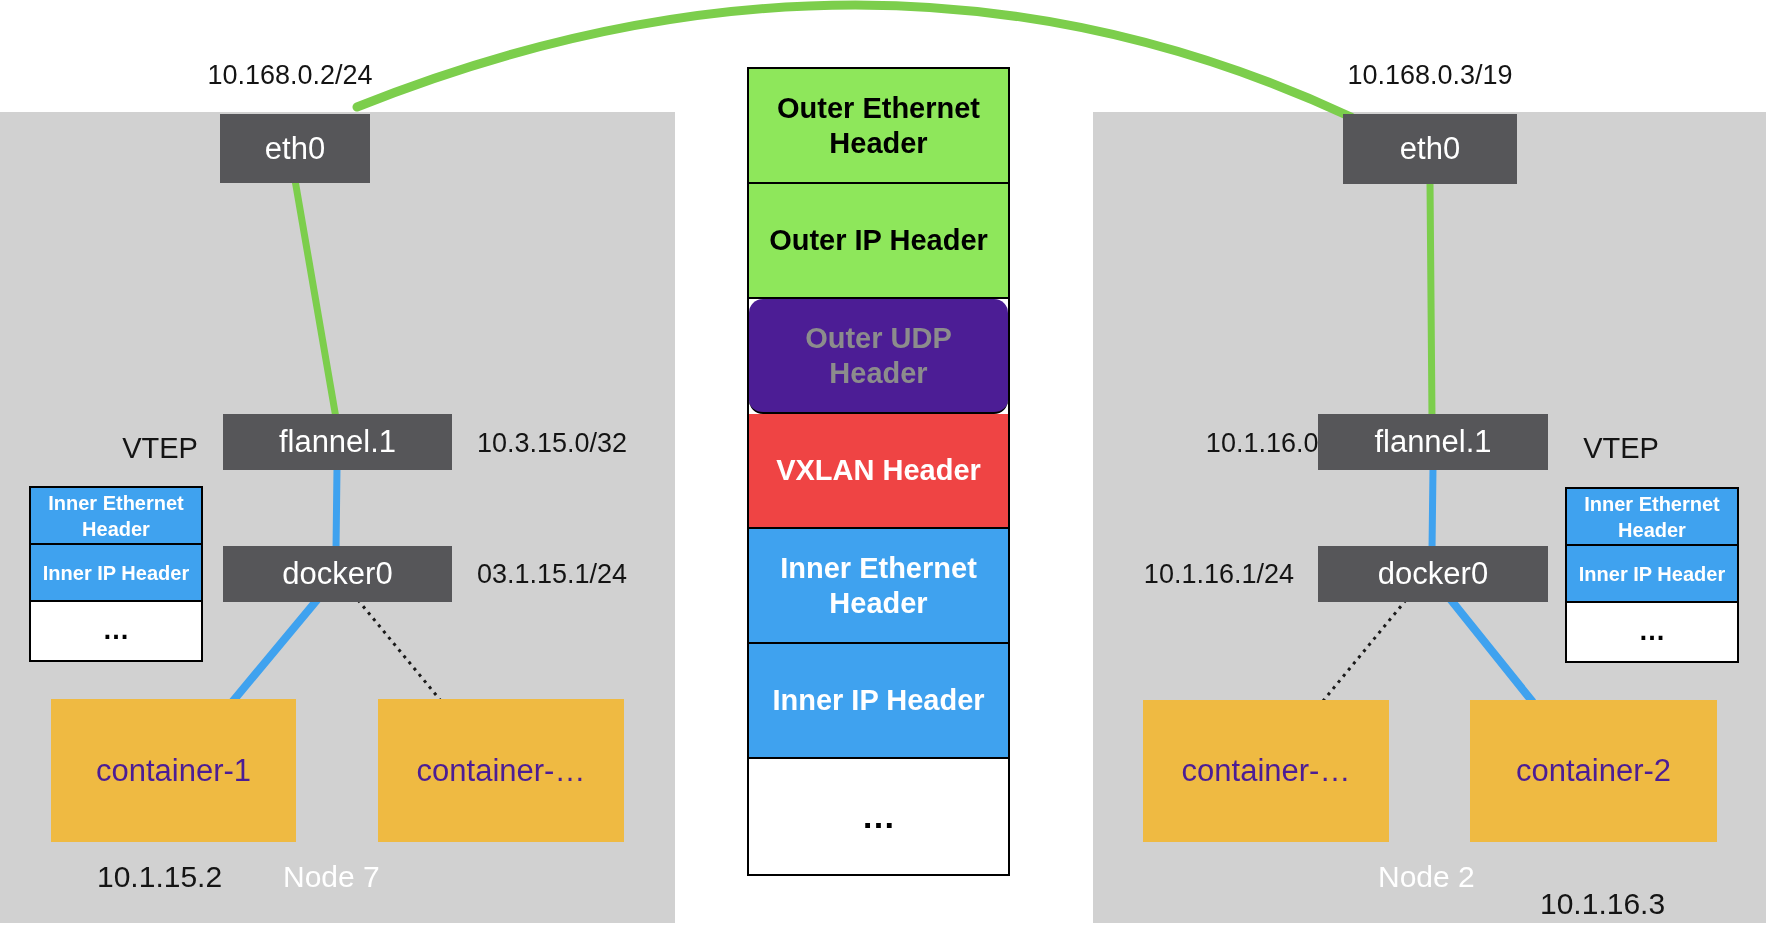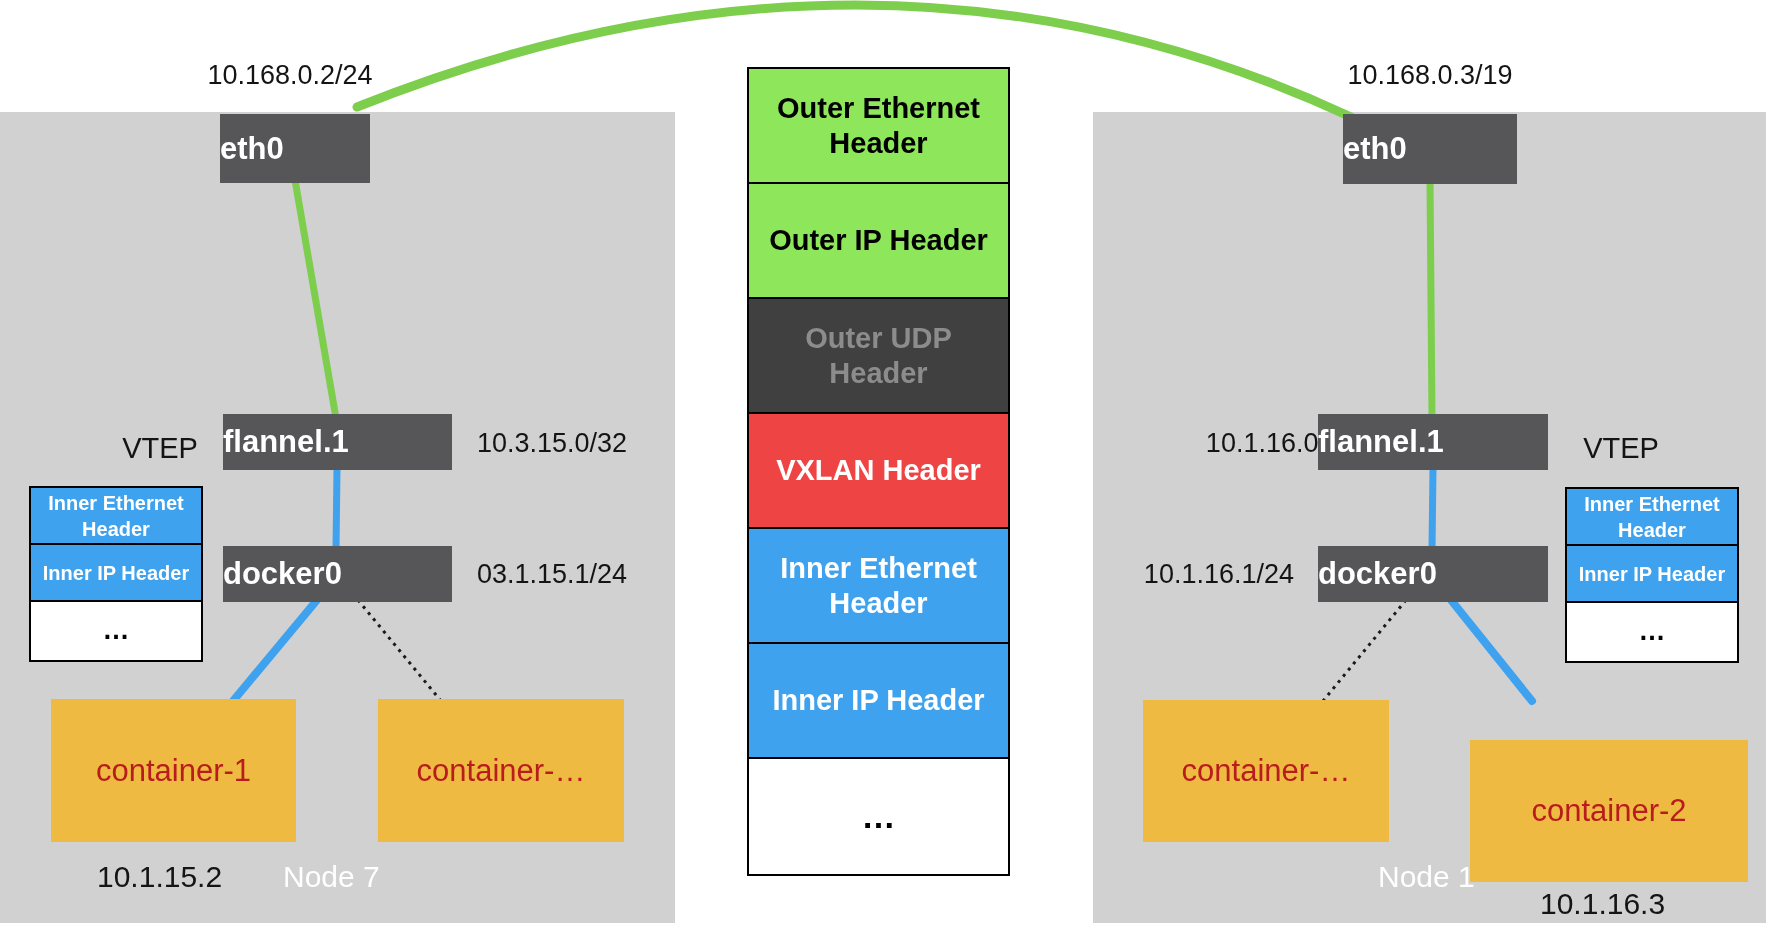--- a/index.html
+++ b/index.html
@@ -9,47 +9,46 @@
     font-family:"Liberation Sans", sans-serif; overflow:hidden;
   }
   .node-bg { position:absolute; background:#d1d1d1; top:112px; height:811px; }
   .node1-bg { left:0; width:675px; }
   .node2-bg { left:1093px; width:673px; }
 
   .lines-svg { position:absolute; left:0; top:0; width:1767px; height:933px; pointer-events:none; }
 
   .darkbox {
     position:absolute; background:#565659; color:#ffffff;
-    display:flex; align-items:center; 
+    display:flex; align-items:center; justify-content:center;
     font-size:31px;
-    font-weight:bold;
   }
   .container-box {
-    position:absolute; background:#efba42; color:#b91c1c;
+    position:absolute; background:#efba42; color:#4c1d95;
     display:flex; align-items:center; justify-content:center;
     font-size:31px;
   }
   .lbl { position:absolute; color:#141414; font-size:27px; white-space:nowrap; }
   .lbl.center { text-align:center; }
   .lbl.right  { text-align:right; }
   .vtep { position:absolute; color:#141414; font-size:29px; text-align:center; width:100px; }
   .node-label { position:absolute; color:#ffffff; font-size:30px; white-space:nowrap; }
 
   .packet-stack {
     position:absolute; left:747px; top:67px; width:263px;
     border:2px solid #000;
   }
   .prow {
     height:115px; display:flex; align-items:center; justify-content:center;
     text-align:center; font-weight:bold; font-size:29px; line-height:1.2;
     border-bottom:2px solid #000; padding:0 11px;
   }
   .prow:last-child { border-bottom:none; }
   .prow.outer   { background:#8ee75b; color:#000000; }
-  .prow.udp     { background:#404040; color:#8c8c8c; }
+  .prow.udp     { background:#4c1d95; color:#8c8c8c;border-radius:14px; }
   .prow.vxlan   { background:#ef4444; color:#ffffff; }
   .prow.inner   { background:#3fa2ef; color:#ffffff; }
   .prow.payload { background:#ffffff; color:#000000; font-size:34px; }
 
   .inner-stack { position:absolute; width:174px; border:2px solid #000; background:#fff; }
   .irow {
     display:flex; align-items:center; justify-content:center;
     text-align:center; font-weight:bold; font-size:20px; line-height:1.3; padding:0 4px;
   }
   .irow.blue  { background:#3fa2ef; color:#ffffff; border-bottom:2px solid #000; height:57px; }
@@ -135,20 +134,20 @@
   </div>
 
   <div class="lbl right" style="left:1124px; top:559px; width:170px;">10.1.16.1/24</div>
   <div class="darkbox" style="left:1318px; top:546px; width:230px; height:56px;">
     <span>docker0</span>
   </div>
 
   <div class="container-box" style="left:1143px; top:700px; width:246px; height:142px;">
     <span>container-…</span>
   </div>
-  <div class="container-box" style="left:1470px; top:740px; width:278px; height:142px;">
+  <div class="container-box" style="left:1470px; top:700px; width:247px; height:142px;">
     <span>container-2</span>
   </div>
 
-  <div class="node-label" style="left:1378px; top:860px;">Node 1</div>
+  <div class="node-label" style="left:1378px; top:860px;">Node 2</div>
   <div class="lbl" style="left:1540px; top:887px; font-size:30px;">10.1.16.3</div>
 
 </div>
 
 </body></html>

